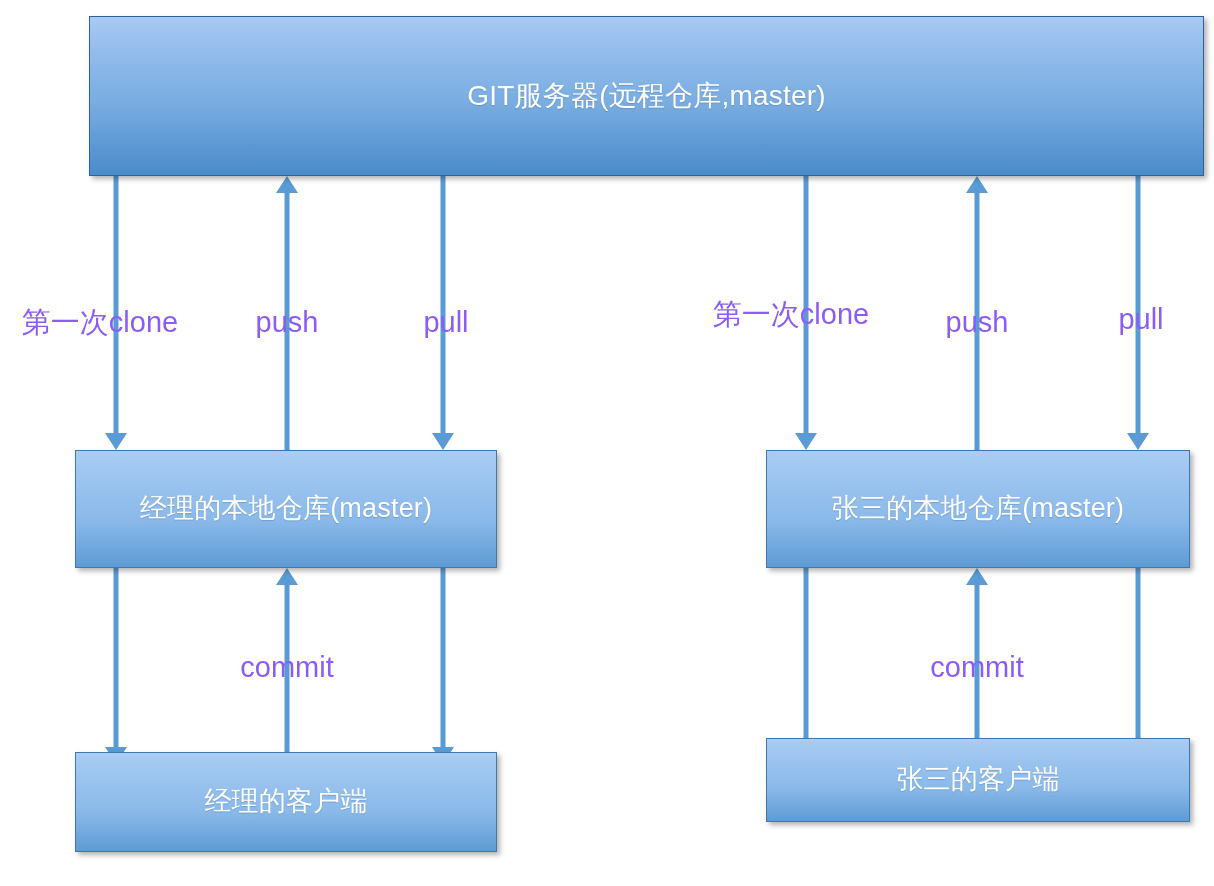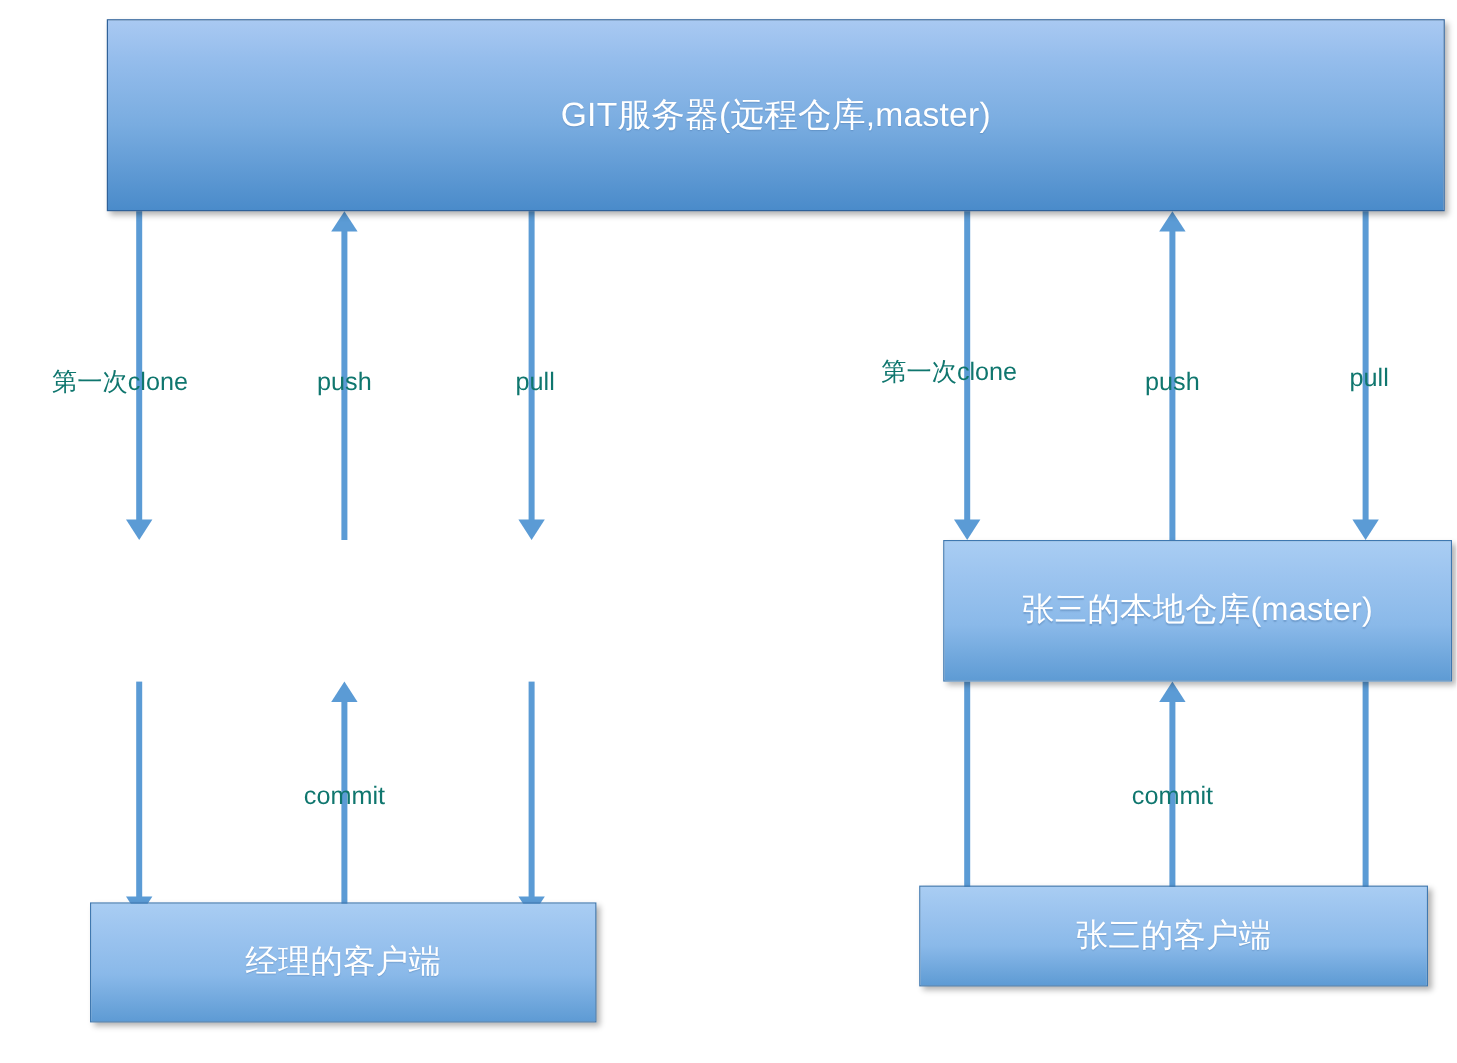--- a/index.html
+++ b/index.html
@@ -77,22 +77,22 @@
   .arrow.up .head {
     top: 0;
     border-bottom: 17px solid #5b9bd5;
   }
   .arrow.down .shaft { top: 0; bottom: 12px; }
   .arrow.up   .shaft { top: 12px; bottom: 0; }
 
   
   .edge-label {
     position: absolute;
-    font-size: 21px;
-    color: #0f766e;
+    font-size: 29px;
+    color: #8b5cf6;
     white-space: nowrap;
     transform: translateX(-50%);
     z-index: 2;
     line-height: 1;
   }
 </style>
 </head>
 <body>
 
 <div id="canvas">
@@ -161,26 +161,29 @@
 
   <div class="edge-label" style="left:791px; top:300px;">第一次clone</div>
   <div class="edge-label" style="left:977px; top:308px;">push</div>
   <div class="edge-label" style="left:1141px; top:305px;">pull</div>
   <div class="edge-label" style="left:977px; top:653px;">commit</div>
 
   <div class="box box-server" style="left:89px; top:16px; width:1115px; height:160px;">
     <span class="box-label big">GIT服务器(远程仓库,master)</span>
   </div>
 
+  <div class="box box-sub" style="left:75px; top:450px; width:422px; height:118px;">
+    <span class="box-label">经理的本地仓库(master)</span>
+  </div>
 
   <div class="box box-sub" style="left:75px; top:752px; width:422px; height:100px;">
     <span class="box-label">经理的客户端</span>
   </div>
 
-  <div class="box box-sub" style="left:786px; top:450px; width:424px; height:118px;">
+  <div class="box box-sub" style="left:766px; top:450px; width:424px; height:118px;">
     <span class="box-label">张三的本地仓库(master)</span>
   </div>
 
   <div class="box box-sub" style="left:766px; top:738px; width:424px; height:84px;">
     <span class="box-label">张三的客户端</span>
   </div>
 
 </div>
 
 </body></html>

